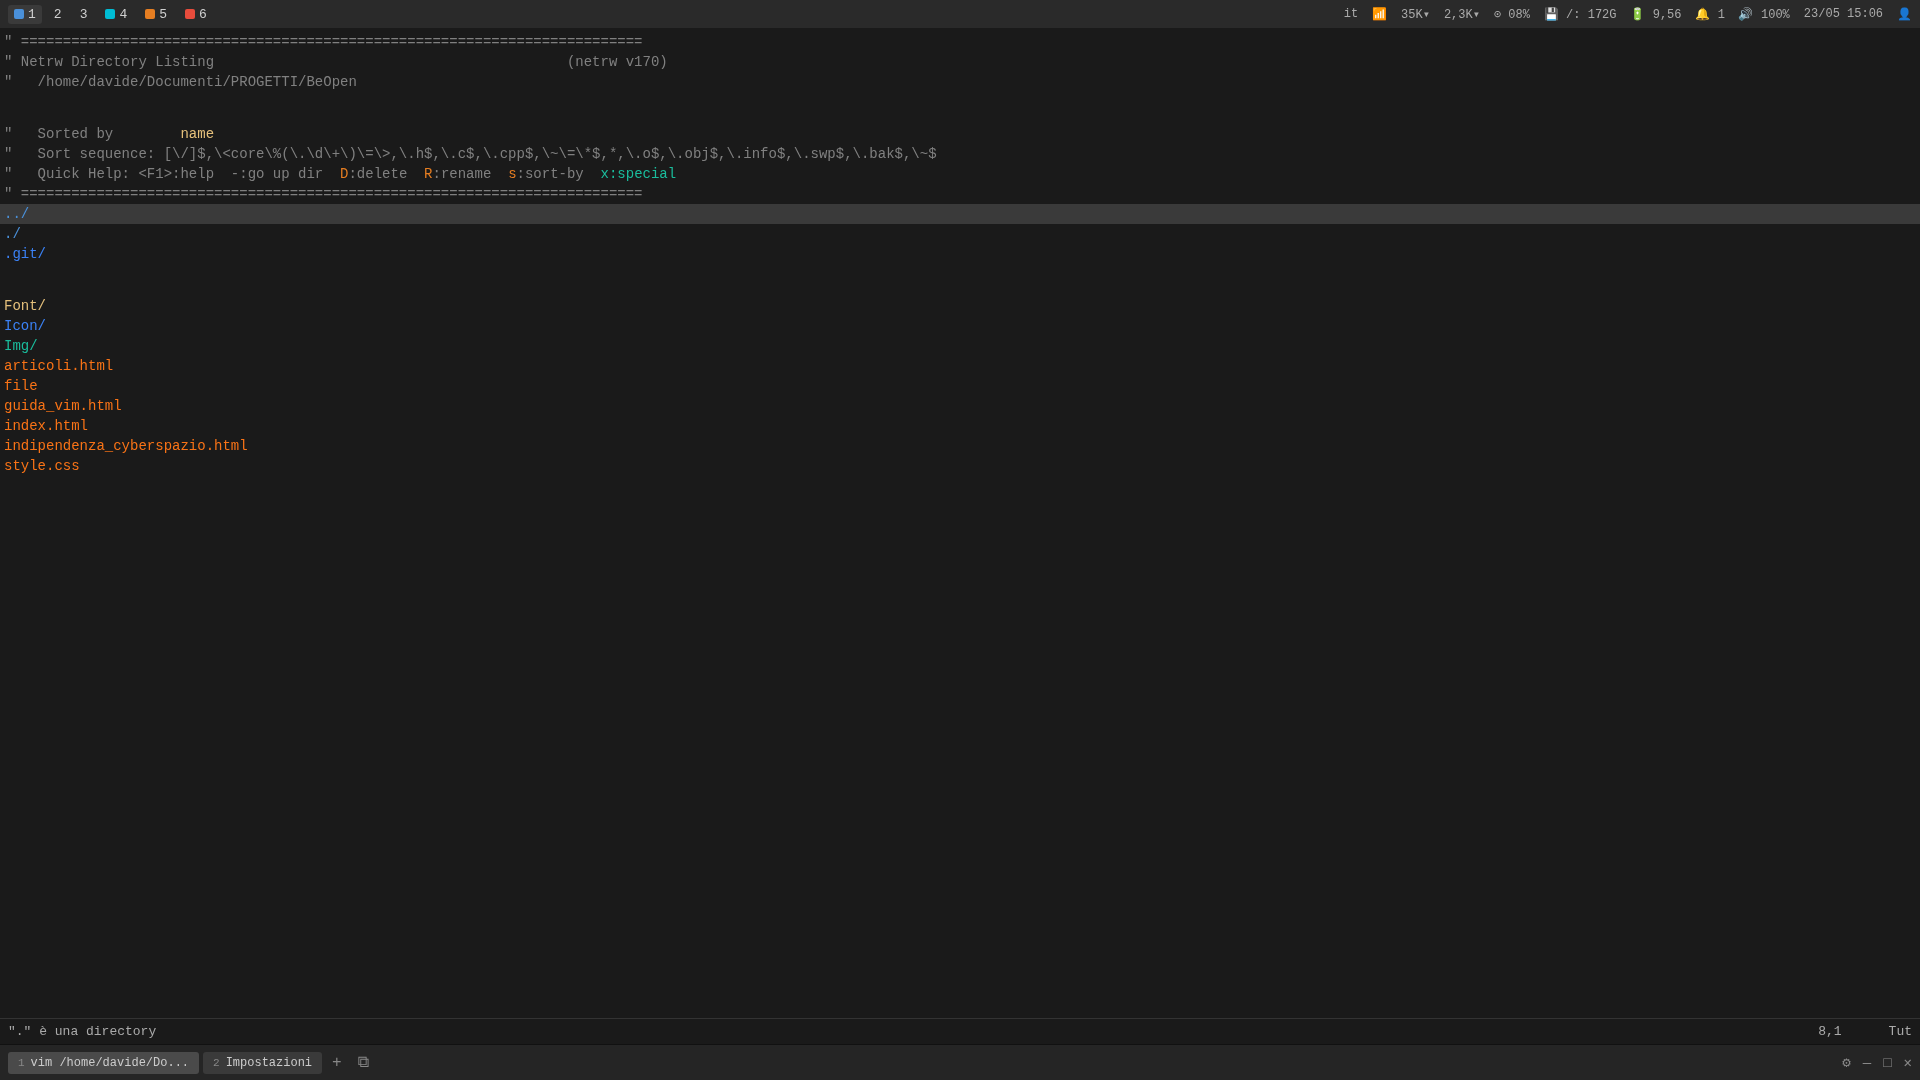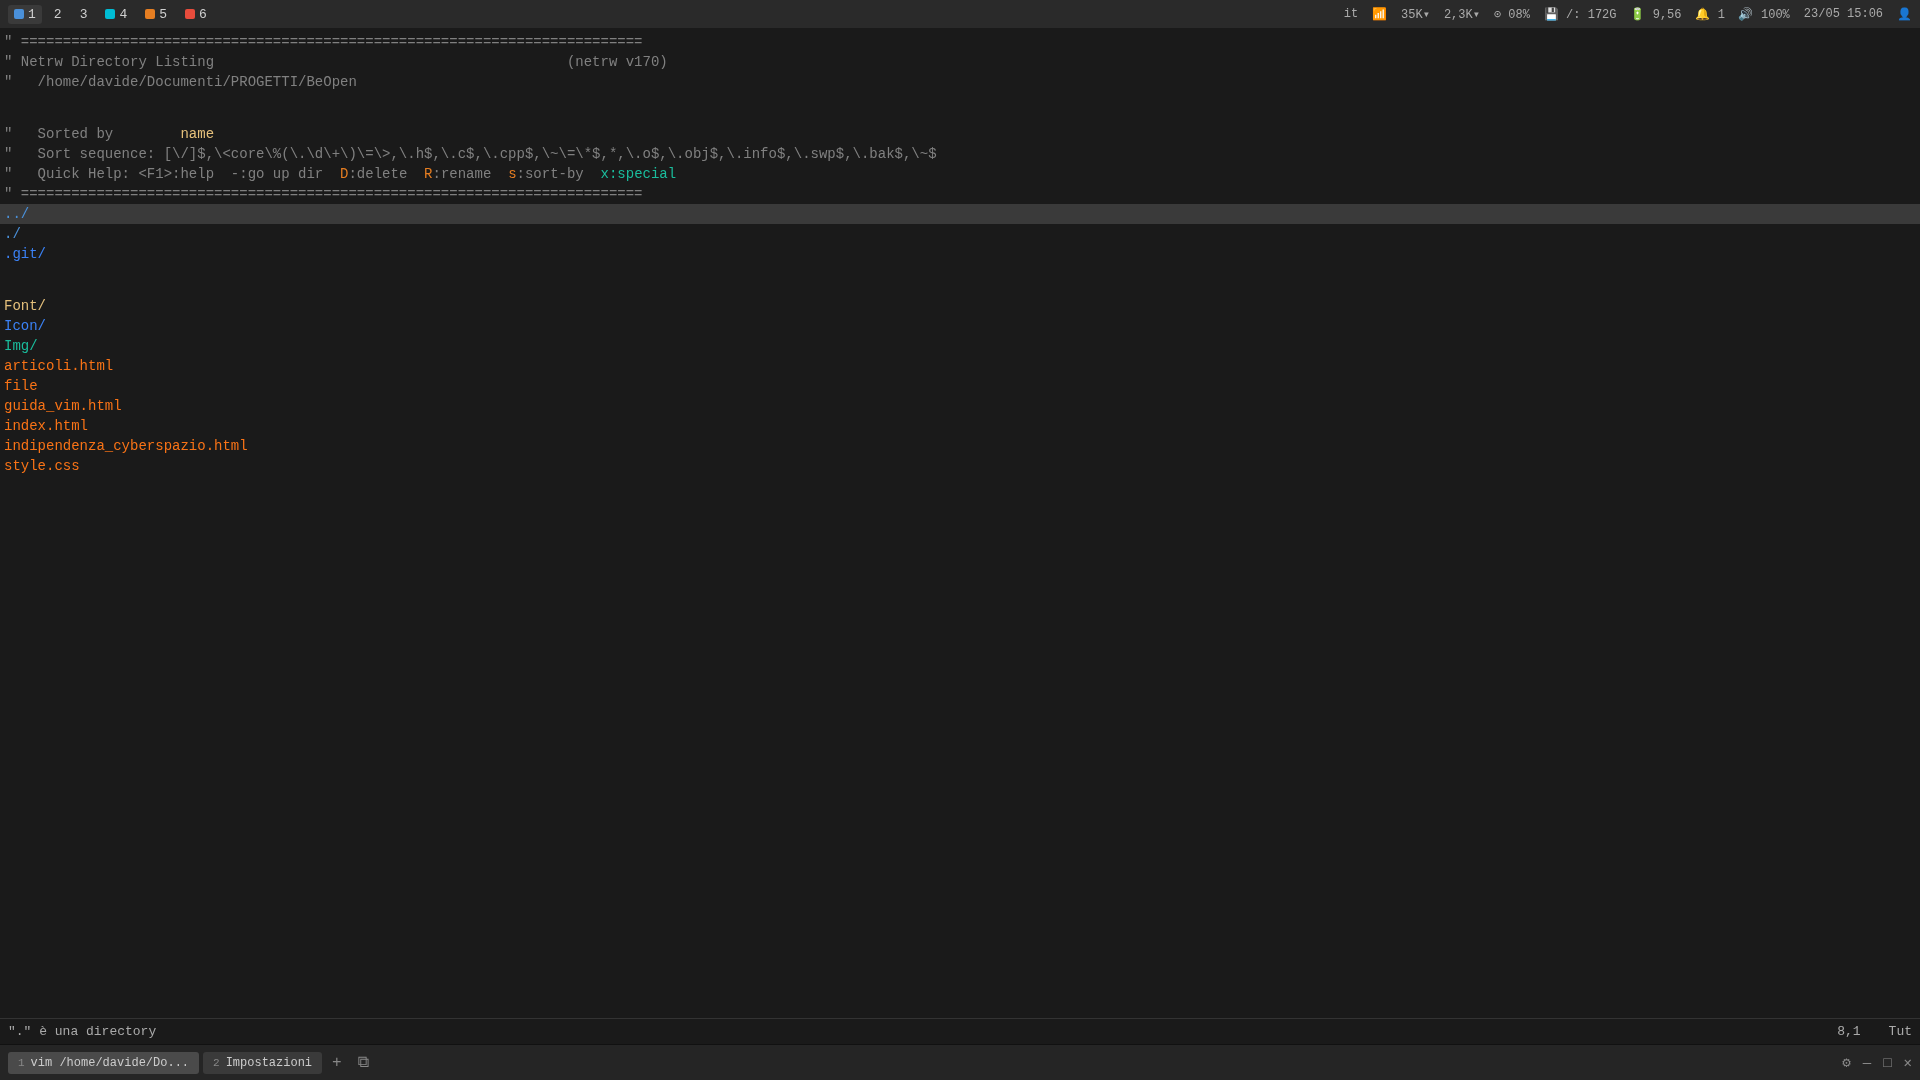--- a/index.html
+++ b/index.html
@@ -93,21 +93,21 @@
       align-items: center;
       padding: 0 8px;
       border-top: 1px solid #333;
       font-size: 13px;
       color: #aaa;
       flex-shrink: 0;
     }
     #statusbar .status-left { flex: 1; }
     #statusbar .status-right { 
       display: flex; 
-      gap: 28px; 
+      gap: 47px; 
       color: #aaa;
     }
 
     
     #taskbar {
       background: #252525;
       height: 36px;
       display: flex;
       align-items: center;
       padding: 0 8px;

